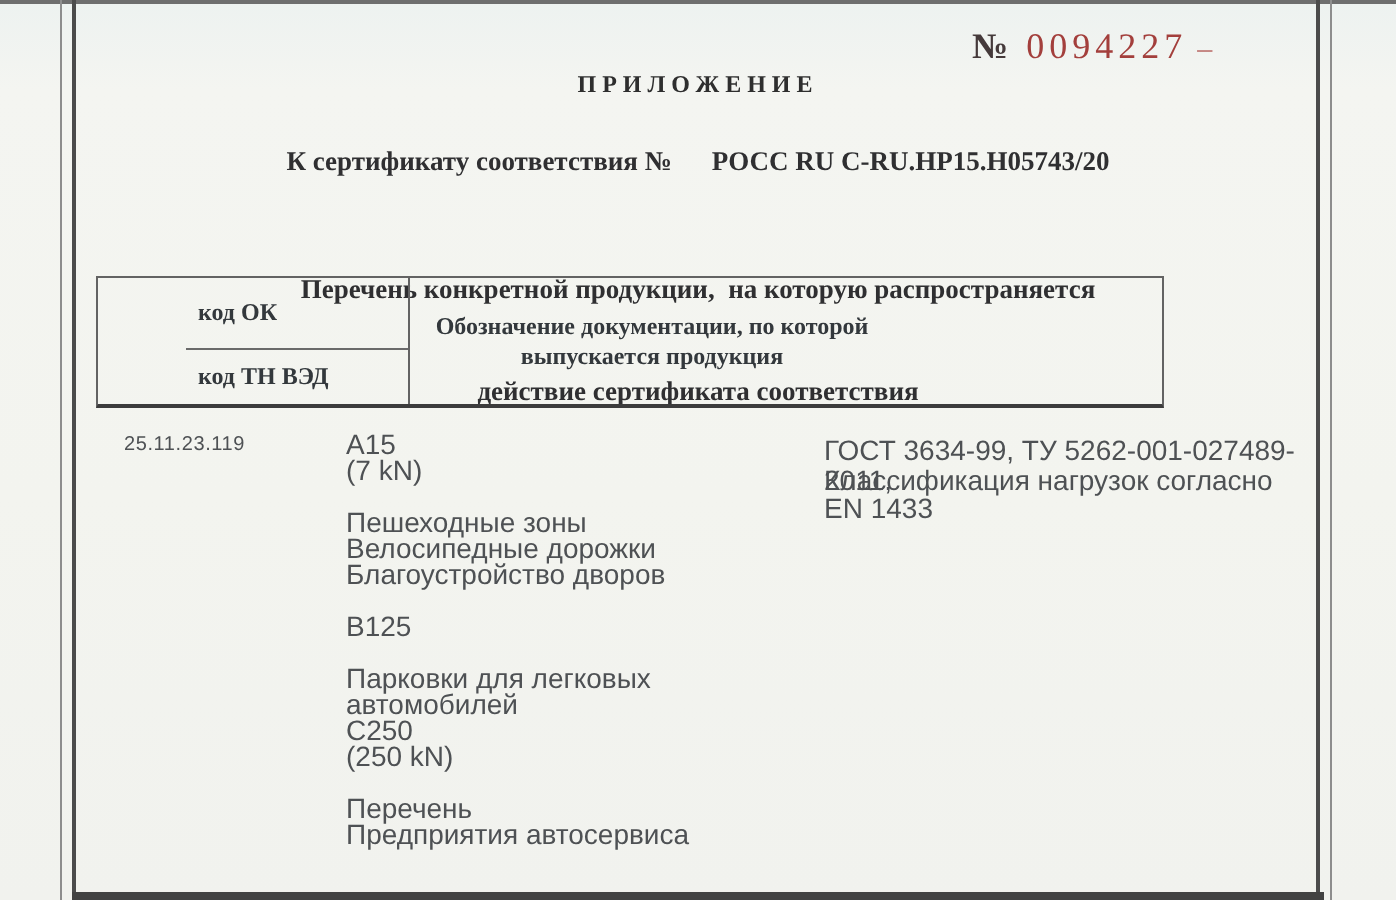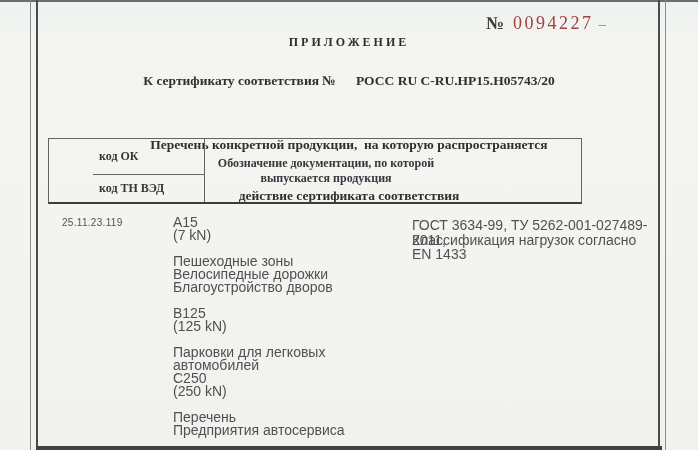--- a/index.html
+++ b/index.html
@@ -106,21 +106,20 @@
   <div class="body-text cell-code">25.11.23.119</div>
   <div class="body-text cell-products">
       <div class="tline">A15</div>
       <div class="tline">(7 kN)</div>
       <div class="tline">&nbsp;</div>
       <div class="tline">Пешеходные зоны</div>
       <div class="tline">Велосипедные дорожки</div>
       <div class="tline">Благоустройство дворов</div>
       <div class="tline">&nbsp;</div>
       <div class="tline">B125</div>
-      <div class="tline">(125 kN)</div>
       <div class="tline">&nbsp;</div>
       <div class="tline">Парковки для легковых автомобилей</div>
       <div class="tline">&nbsp;</div>
       <div class="tline">C250</div>
       <div class="tline">(250 kN)</div>
       <div class="tline">&nbsp;</div>
       <div class="tline">Перечень</div>
       <div class="tline">Предприятия автосервиса</div>
     </div>
   <div class="body-text cell-docs">

